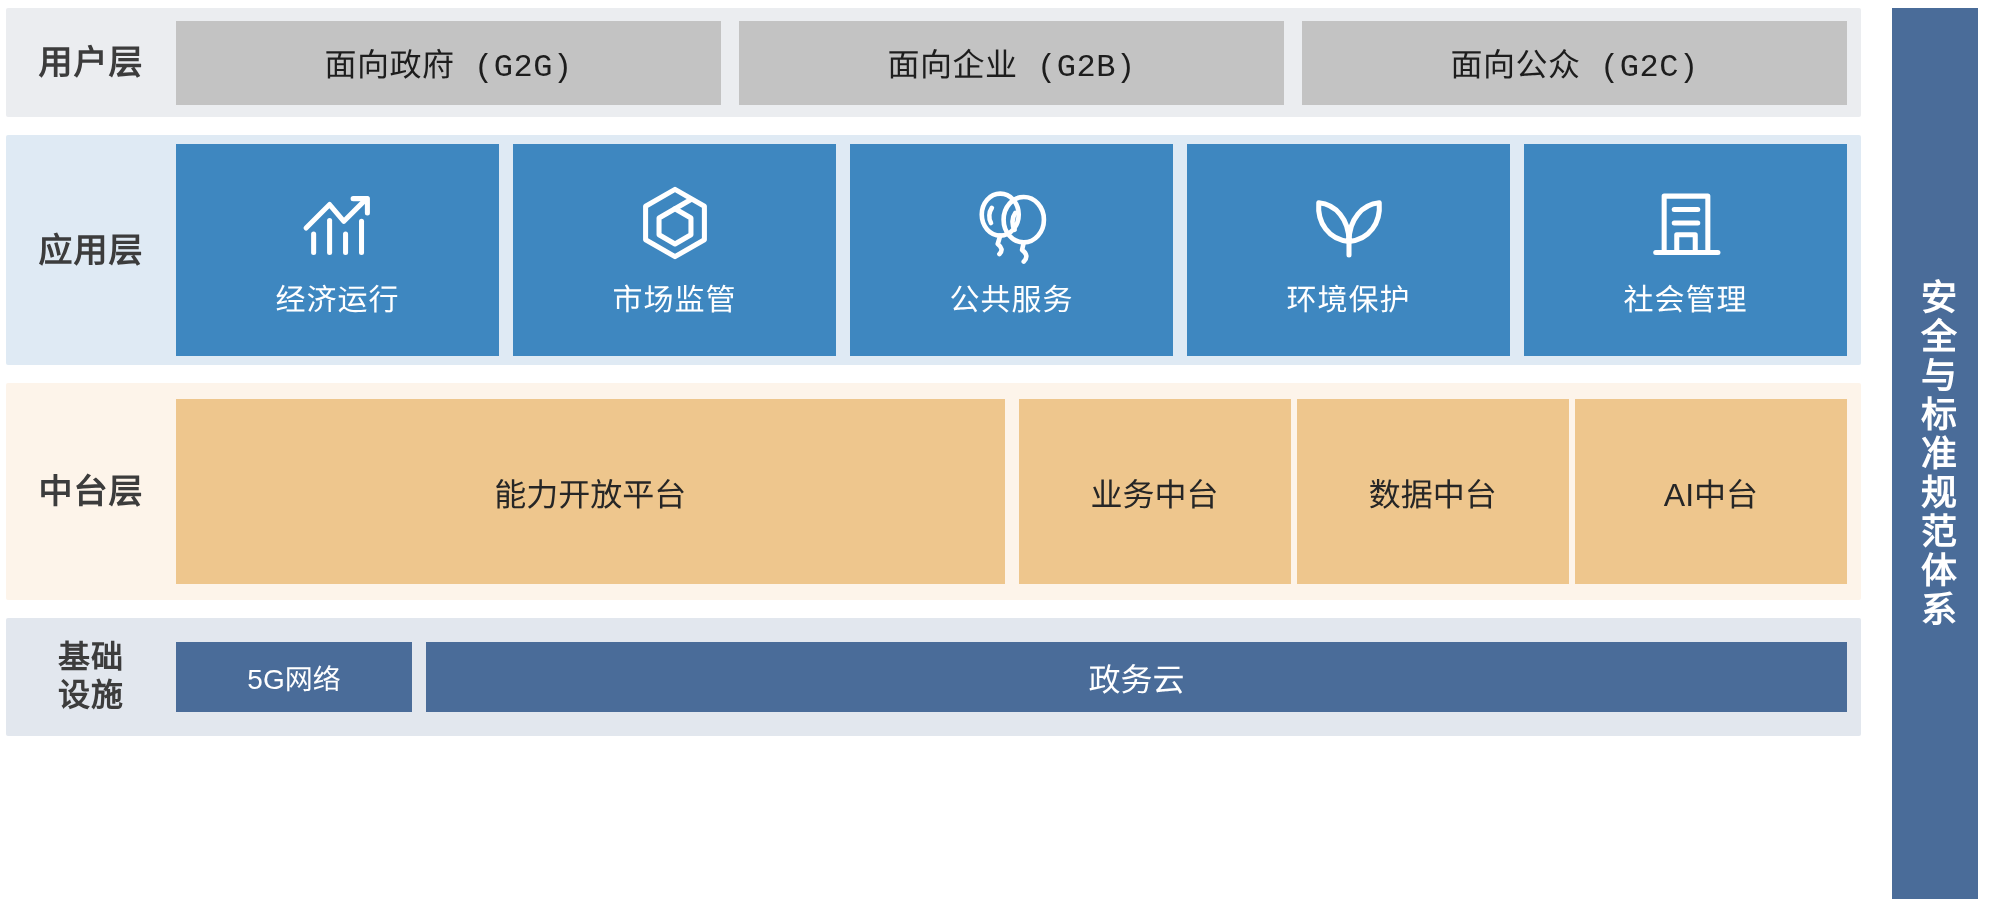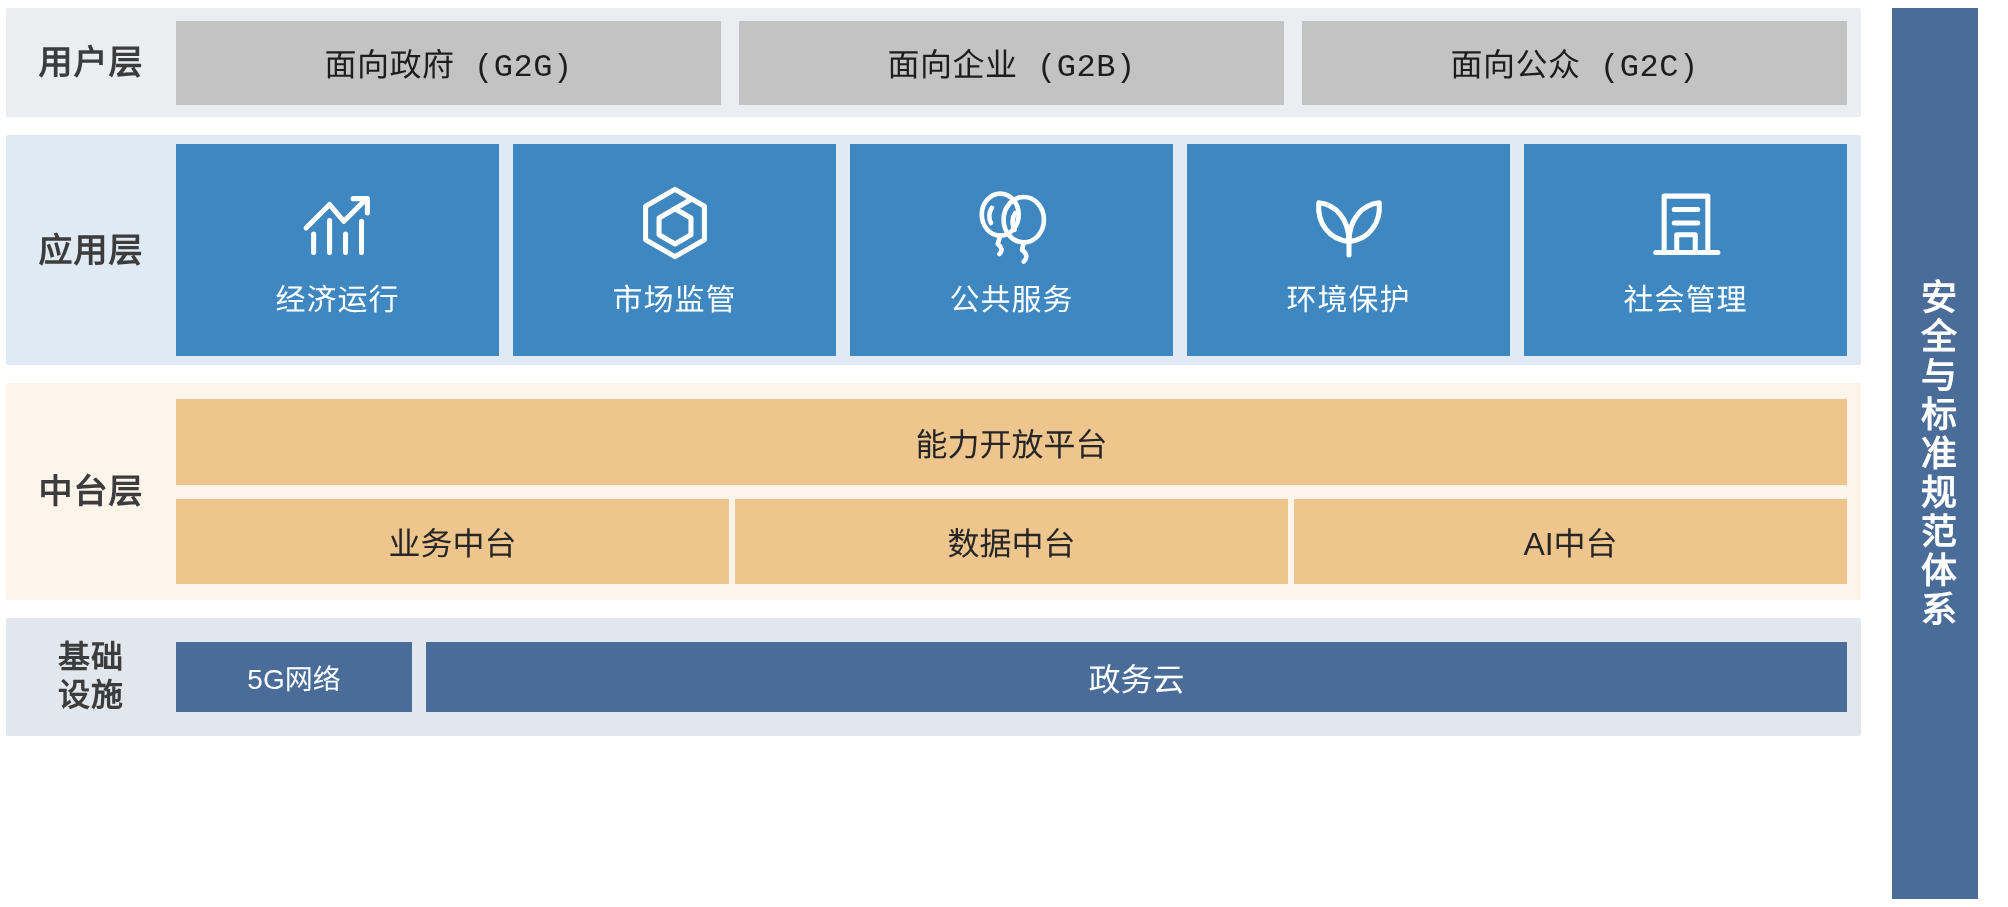--- a/index.html
+++ b/index.html
@@ -120,21 +120,21 @@
     letter-spacing: 1px;
   }
 
   
   .layer-mid {
     background: #fdf4ea;
     flex: 0 0 217px;
     height: 217px;
   }
   .layer-mid .layer-body {
-    flex-direction: column;
+    flex-direction: row;
     gap: 14px;
     padding-right: 14px;
     height: 185px;
     border-radius: 21px;
   }
   .mid-top {
     flex: 1 1 0;
     background: #eec68d;
     display: flex;
     align-items: center;

